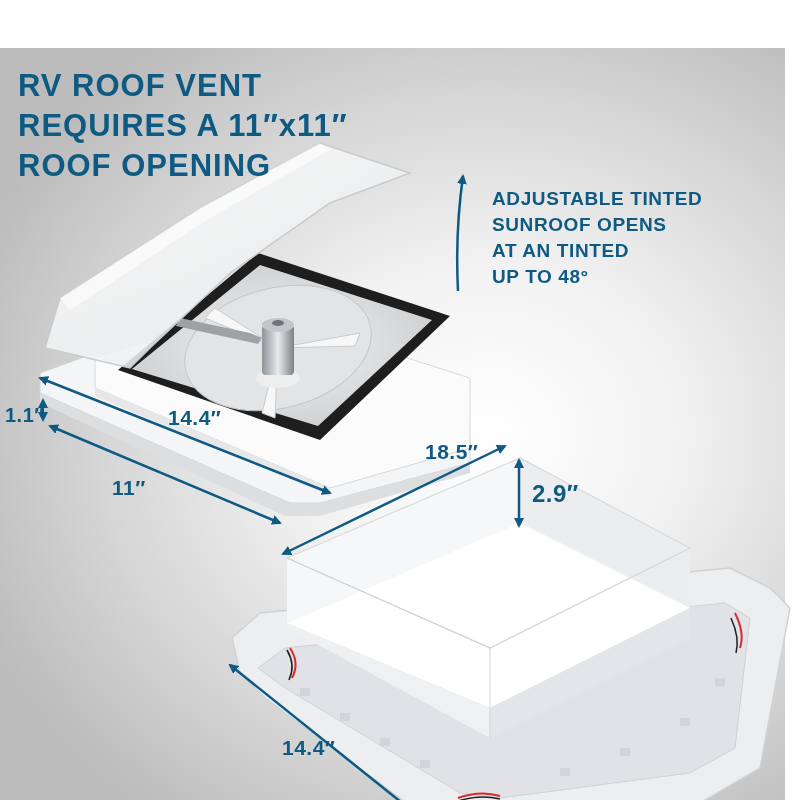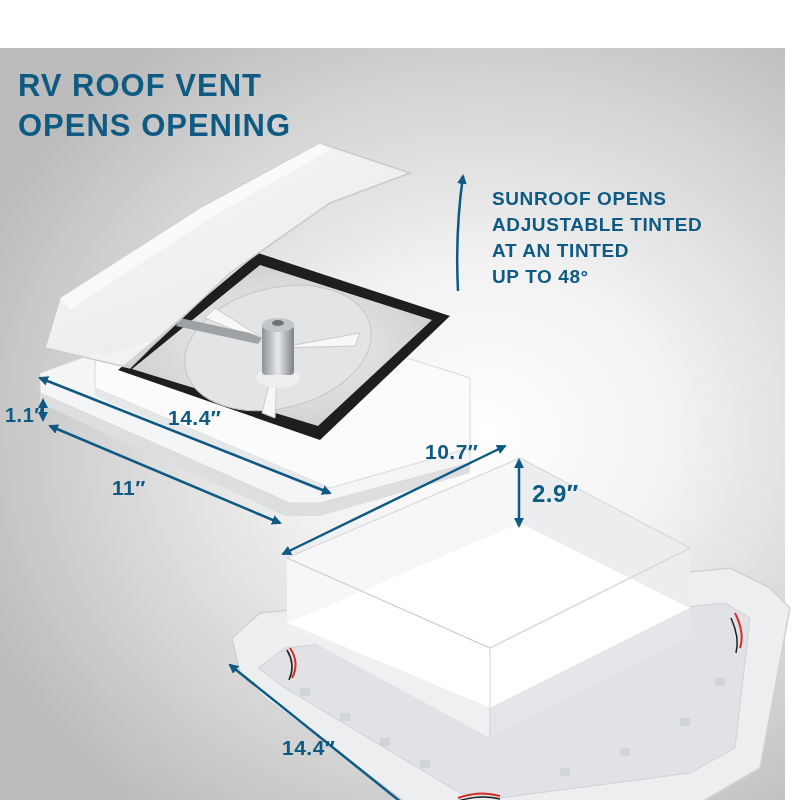--- a/index.html
+++ b/index.html
@@ -120,30 +120,31 @@
       <line x1="283" y1="506" x2="505" y2="398" marker-start="url(#ah)" marker-end="url(#ah)"></line>
 
       <line x1="519" y1="412" x2="519" y2="478" marker-start="url(#ah)" marker-end="url(#ah)"></line>
 
       <line x1="230" y1="617" x2="452" y2="795" marker-start="url(#ah)" marker-end="url(#ah)"></line>
     </g>
   </svg>
 
   <h1 class="headline">
     <span>RV ROOF VENT</span>
-    <span>OPENS OPENING</span>
+    <span>REQUIRES A 11″x11″</span>
+    <span>ROOF OPENING</span>
   </h1>
 
   <div class="callout">
+    <span>ADJUSTABLE TINTED</span>
     <span>SUNROOF OPENS</span>
-    <span>ADJUSTABLE TINTED</span>
     <span>AT AN TINTED</span>
     <span>UP TO 48°</span>
   </div>
 
   <div class="dim" style="left:5px; top:356px; font-size:20px;">1.1″</div>
   <div class="dim" style="left:168px; top:358px; font-size:21px;">14.4″</div>
   <div class="dim" style="left:112px; top:428px; font-size:21px;">11″</div>
-  <div class="dim" style="left:425px; top:392px; font-size:21px;">10.7″</div>
+  <div class="dim" style="left:425px; top:392px; font-size:21px;">18.5″</div>
   <div class="dim" style="left:532px; top:432px; font-size:24px;">2.9″</div>
   <div class="dim" style="left:282px; top:688px; font-size:21px;">14.4″</div>
 
 </div>
 
 </body></html>

